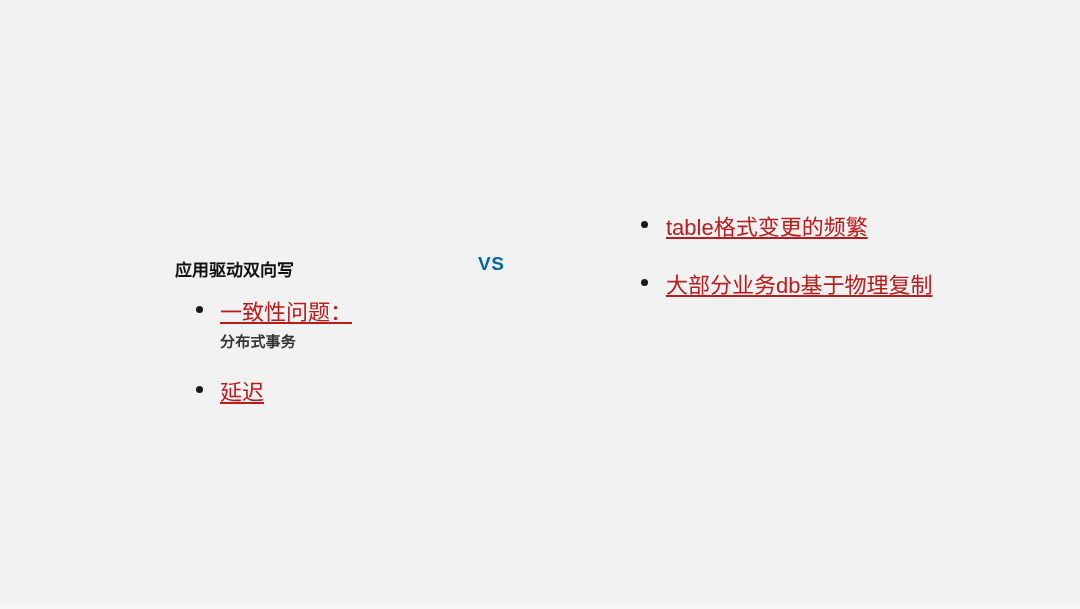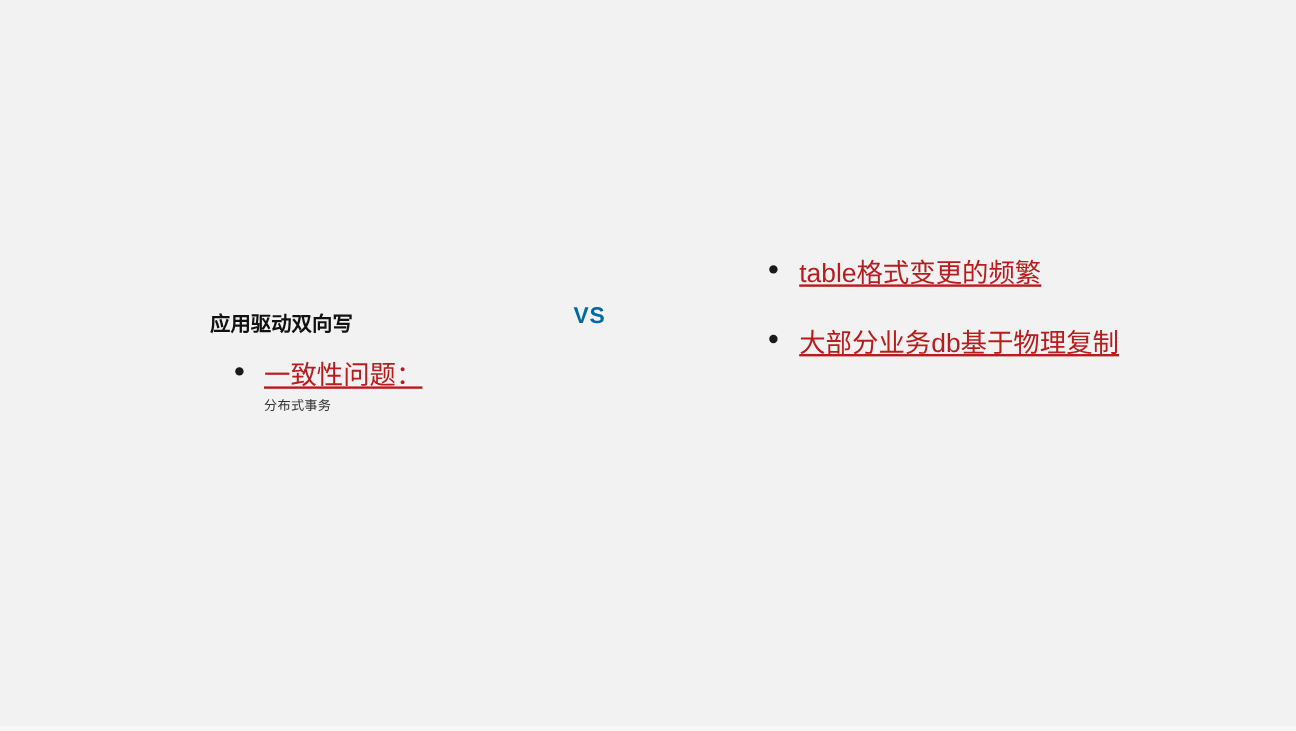--- a/index.html
+++ b/index.html
@@ -111,22 +111,22 @@
     font-size: 22px;
     font-weight: 400;
     color: #b91c1c;
     line-height: 1.45;
     white-space: nowrap;
     text-decoration: underline;
   }
 
   .bullet-subtext {
     display: block;
-    font-size: 11px;
-    font-weight: 400;
+    font-size: 15px;
+    font-weight: 700;
     color: #333333;
     line-height: 1.5;
     margin-top: 2px;
     letter-spacing: 0.2px;
     white-space: nowrap;
   }
 
   
   .vs-label {
     position: absolute;
@@ -156,20 +156,24 @@
 
 
   <section class="column column-left">
     <h2 class="column-heading">应用驱动双向写</h2>
     <ul class="bullet-list">
       <li class="bullet-item">
         <span class="bullet-marker"></span>
         <span class="bullet-text">一致性问题：</span>
         <span class="bullet-subtext">分布式事务</span>
       </li>
+      <li class="bullet-item">
+        <span class="bullet-marker"></span>
+        <span class="bullet-text">延迟</span>
+      </li>
     </ul>
   </section>
 
   <div class="vs-label">VS</div>
 
   <section class="column column-right">
     <ul class="bullet-list">
       <li class="bullet-item">
         <span class="bullet-marker"></span>
         <span class="bullet-text">table格式变更的频繁</span>

